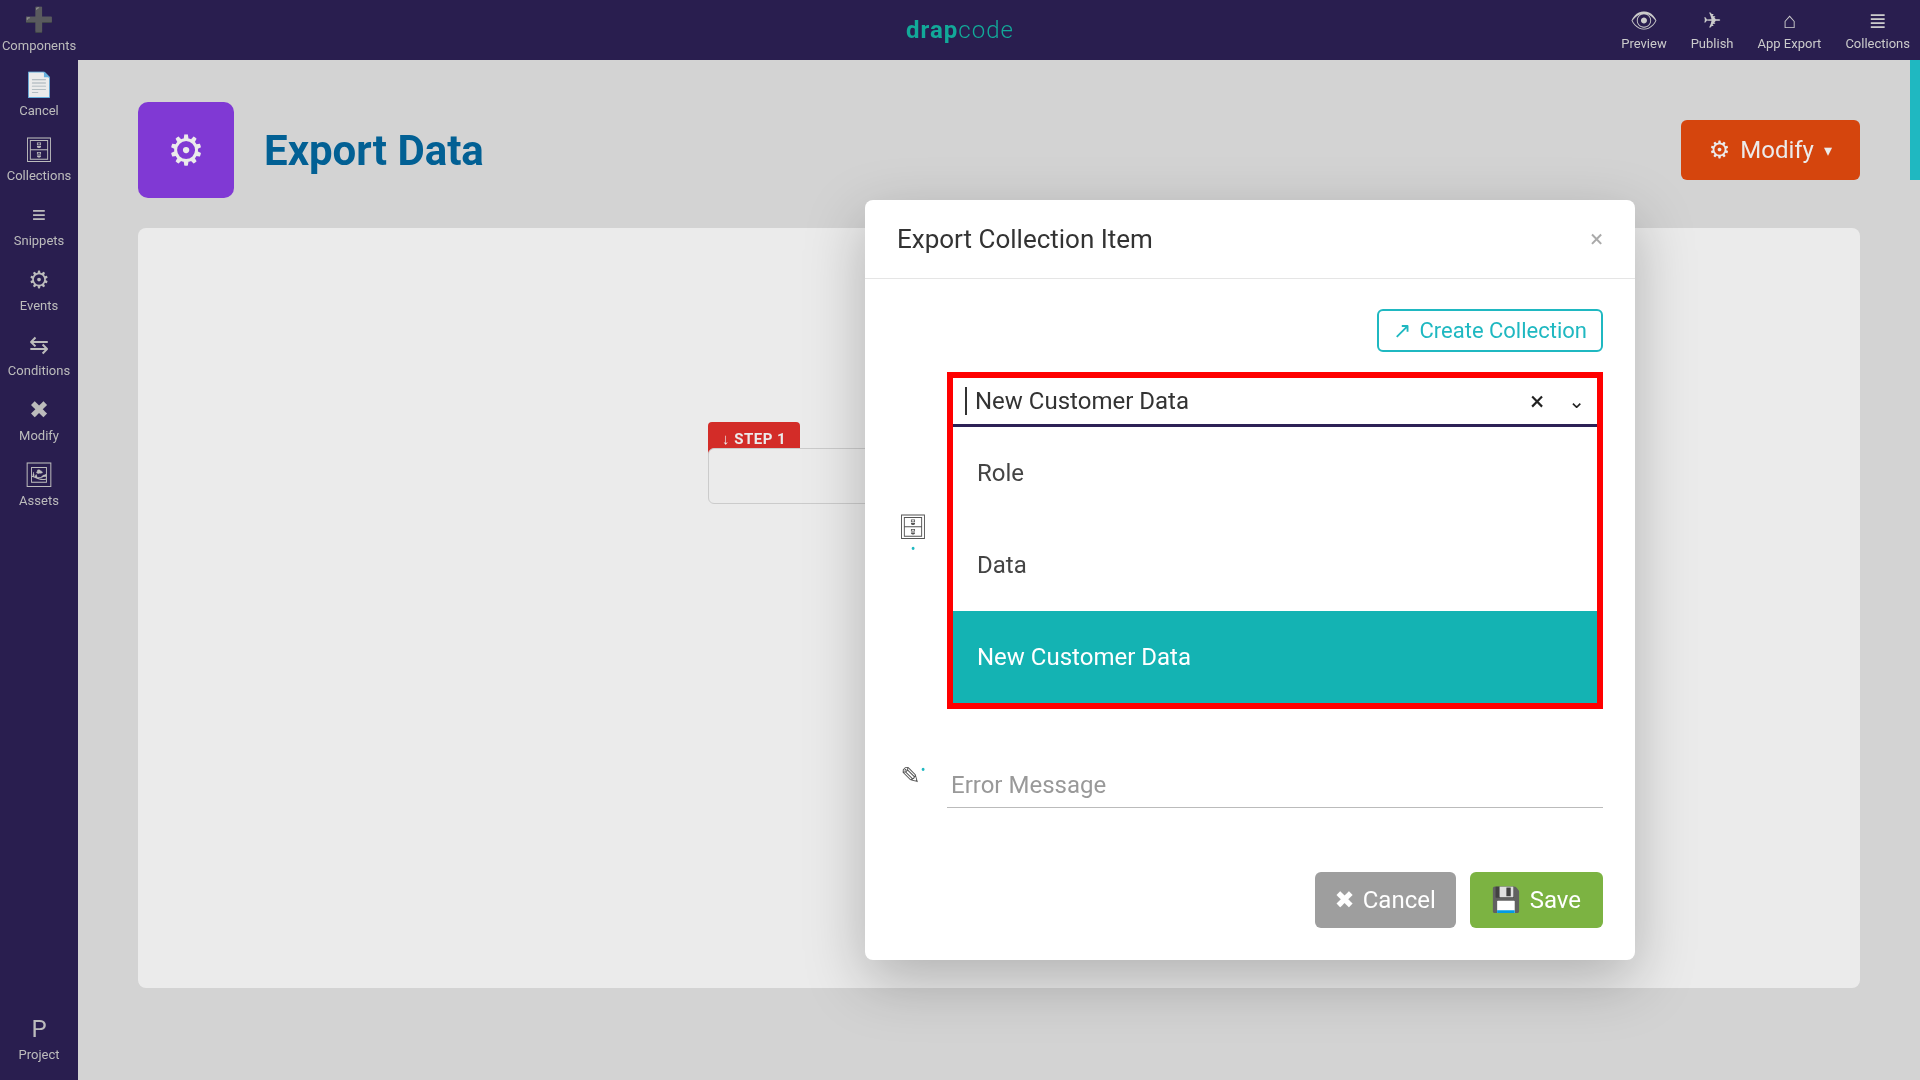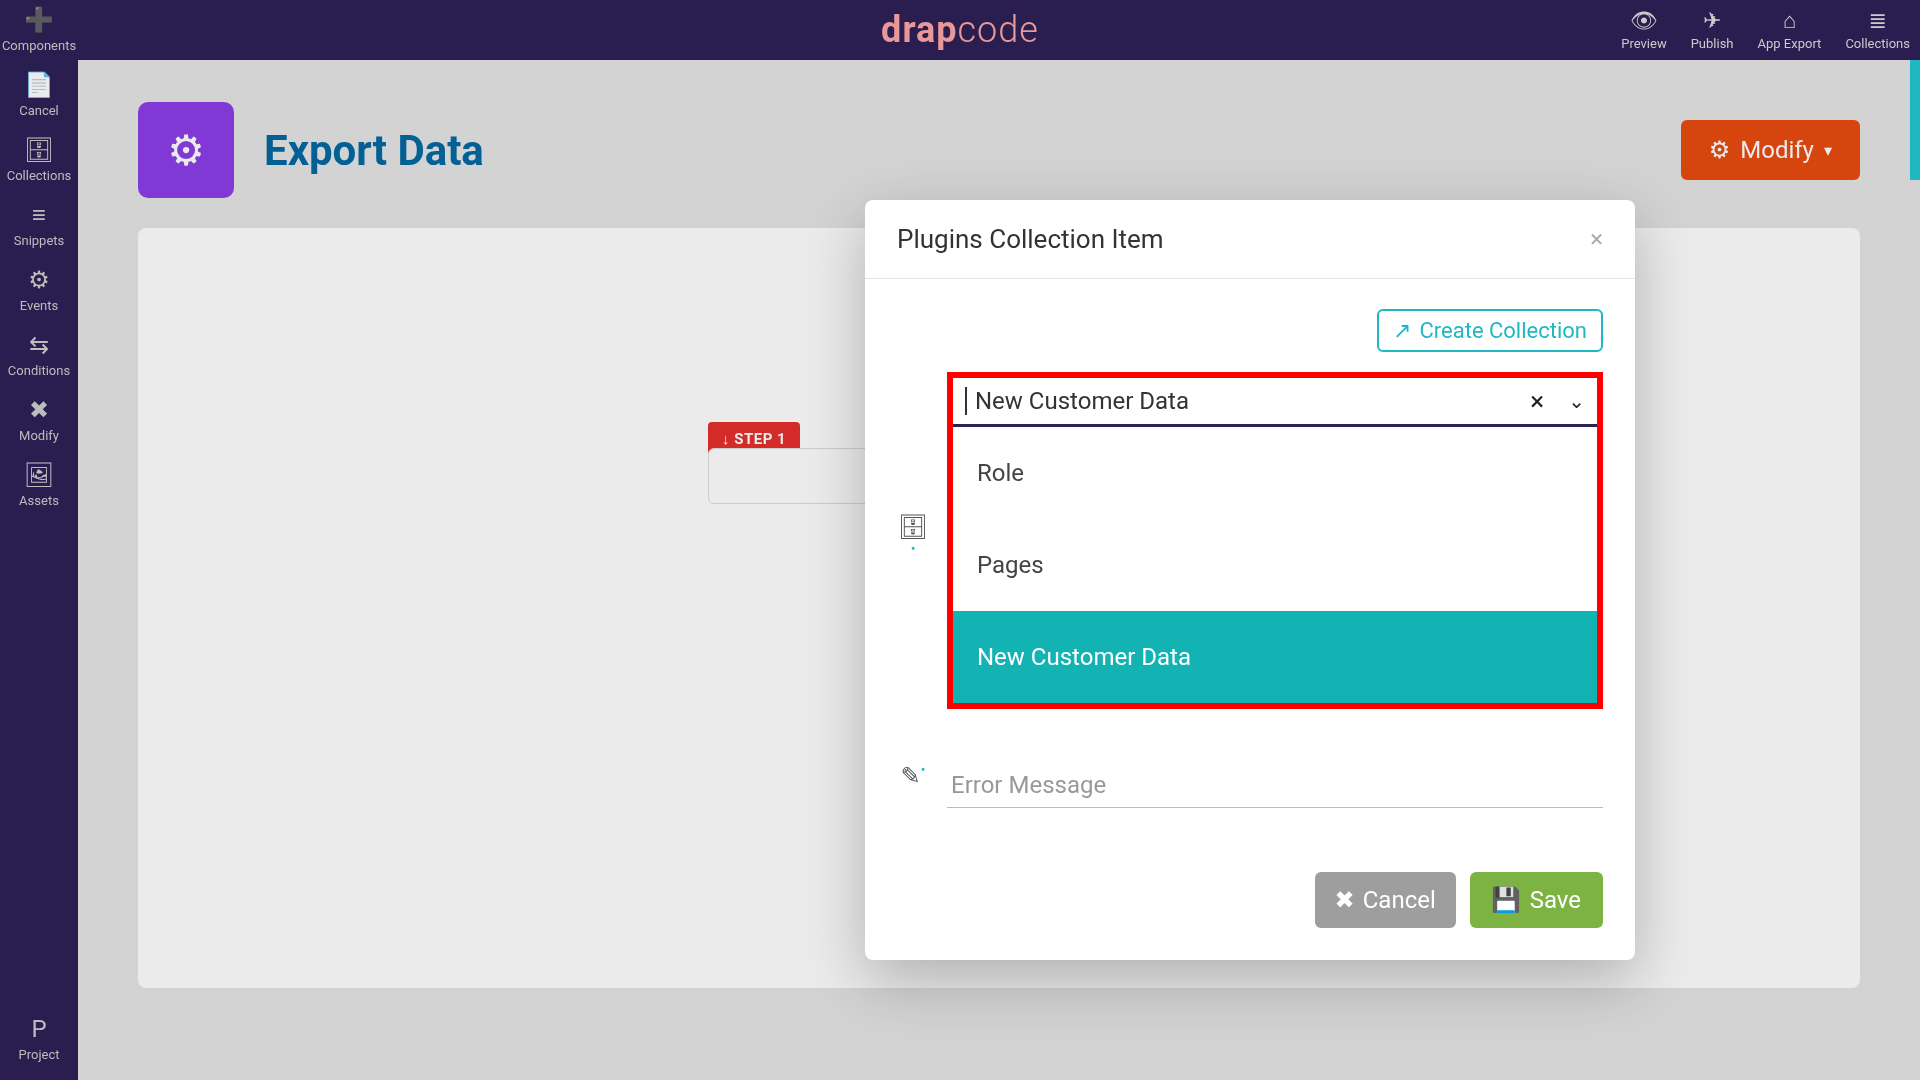--- a/index.html
+++ b/index.html
@@ -1,20 +1,20 @@
 <!DOCTYPE html>
 <html><head>
 <meta charset="utf-8">
 <style>
   * { margin: 0; padding: 0; box-sizing: border-box; font-family: -apple-system, BlinkMacSystemFont, "Segoe UI", Roboto, sans-serif; }
   body { width: 1920px; height: 1080px; background: #e5e5e5; overflow: hidden; position: relative; }
 
   
   .topbar { position: absolute; top: 0; left: 0; right: 0; height: 60px; background: #2d2156; display: flex; align-items: center; justify-content: space-between; padding: 0 10px; }
-  .brand { position: absolute; left: 50%; transform: translateX(-50%); color: #fca5a5; font-size: 36px; font-weight: 700; letter-spacing: 1px; }
+  .brand { position: absolute; left: 50%; transform: translateX(-50%); color: #14b8a6; font-size: 24px; font-weight: 700; letter-spacing: 1px; }
   .brand .alt { font-weight: 300; }
   .topright { display: flex; gap: 24px; margin-left: auto; }
   .topright .titem { display: flex; flex-direction: column; align-items: center; color: #ddd; font-size: 13px; cursor: pointer; }
   .topright .ticon { font-size: 22px; line-height: 1; margin-bottom: 4px; }
 
   
   .rail { position: absolute; top: 0; left: 0; bottom: 0; width: 78px; background: #2d2156; display: flex; flex-direction: column; align-items: center; padding-top: 6px; z-index: 5; }
   .rail .ritem { display: flex; flex-direction: column; align-items: center; color: #ccc; font-size: 13px; margin-bottom: 18px; cursor: pointer; width: 100%; }
   .rail .ricon { font-size: 24px; margin-bottom: 4px; }
   .rail .spacer { flex: 1; }
@@ -148,21 +148,21 @@
   <div class="card">
     <div class="step-badge"><span>STEP 1</span></div>
     <div class="step-below"></div>
   </div>
 </div>
 
 <div class="overlay"></div>
 
 <div class="modal">
   <div class="modal-head">
-    <div class="modal-title">Plugins Collection Item</div>
+    <div class="modal-title">Export Collection Item</div>
     <button class="modal-close">×</button>
   </div>
   <div class="modal-body">
     <div class="create-row">
       <button class="create-btn">
         <span>↗</span>
         <span>Create Collection</span>
       </button>
     </div>
 
@@ -170,21 +170,21 @@
       <div class="field-icon">🗄<span class="dot">•</span></div>
       <div class="field-input-wrap">
         <div class="select-area">
           <div class="select-field">
             <div class="select-value">New Customer Data</div>
             <button class="select-clear">×</button>
             <span class="select-caret">⌄</span>
           </div>
           <div class="options">
             <div class="option">Role</div>
-            <div class="option">Pages</div>
+            <div class="option">Data</div>
             <div class="option selected">New Customer Data</div>
           </div>
         </div>
       </div>
     </div>
 
     <div class="field-row">
       <div class="field-icon">✎<span class="dot">•</span></div>
       <div class="field-input-wrap">
         <input class="field-input" placeholder="Error Message" style="">

